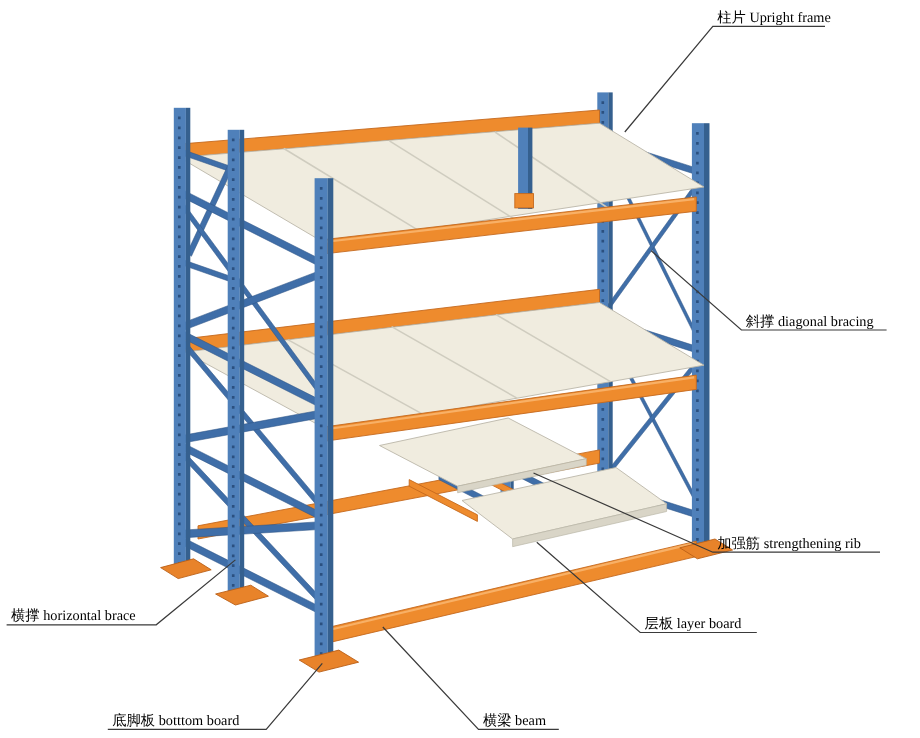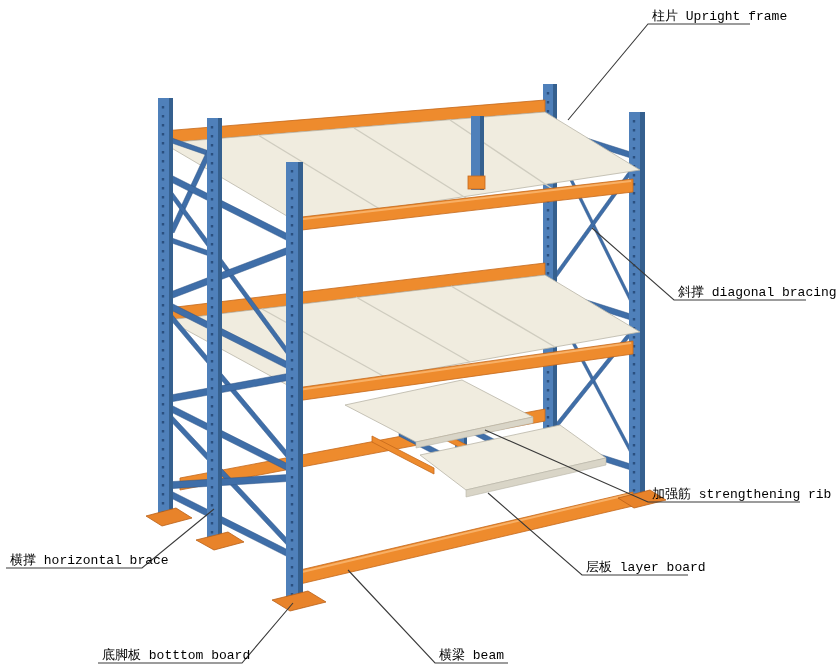--- a/index.html
+++ b/index.html
@@ -1,18 +1,18 @@
 <!DOCTYPE html>
 <html><head>
 <meta charset="utf-8">
 <style>
   html,body{margin:0;padding:0;background:#ffffff;}
   .canvas{
     position:relative;width:836px;height:671px;background:#ffffff;overflow:hidden;
-    font-family:Liberation Mono, monospace;
+    font-family:Liberation Serif, serif;
   }
   svg{display:block;}
   
   .post-face{fill:#4f80ba;}
   .post-edge{fill:#35608f;}
   .holes{stroke:#2b5080;stroke-width:2.4;stroke-dasharray:2.5 6.5;fill:none;}
   .brace{fill:#3f6ea8;stroke:#2e5586;stroke-width:.5;}
   .beam{fill:#ee8b2d;stroke:#c4681c;stroke-width:.8;}
   .beam-hi{stroke:#f8b066;stroke-width:2;fill:none;}
   .board{fill:#f0ecdf;stroke:#b9b5a7;stroke-width:.8;}

